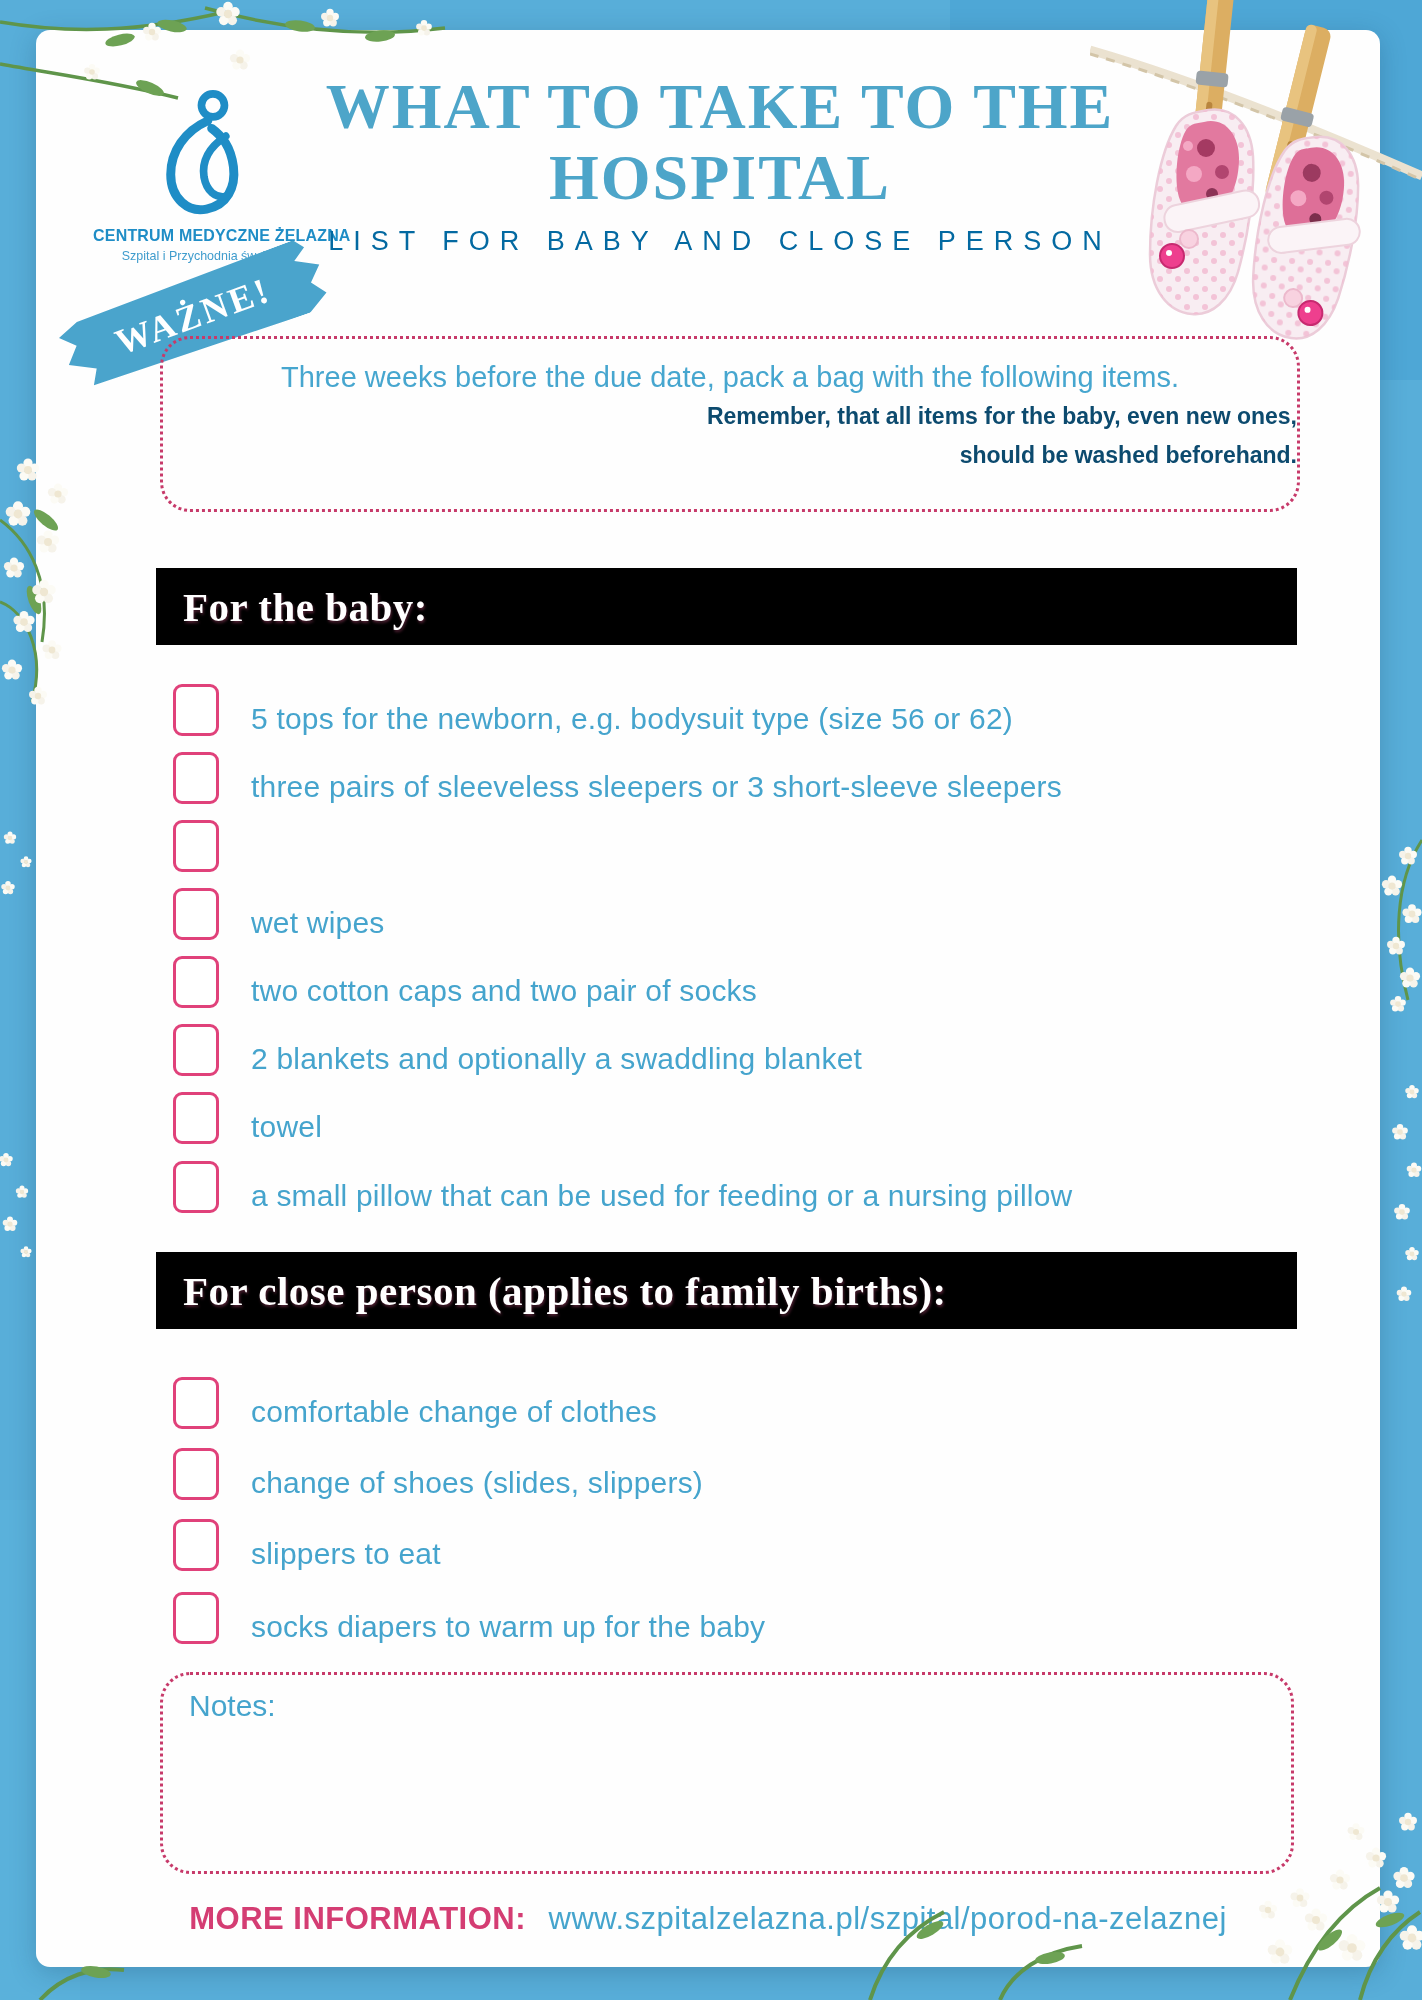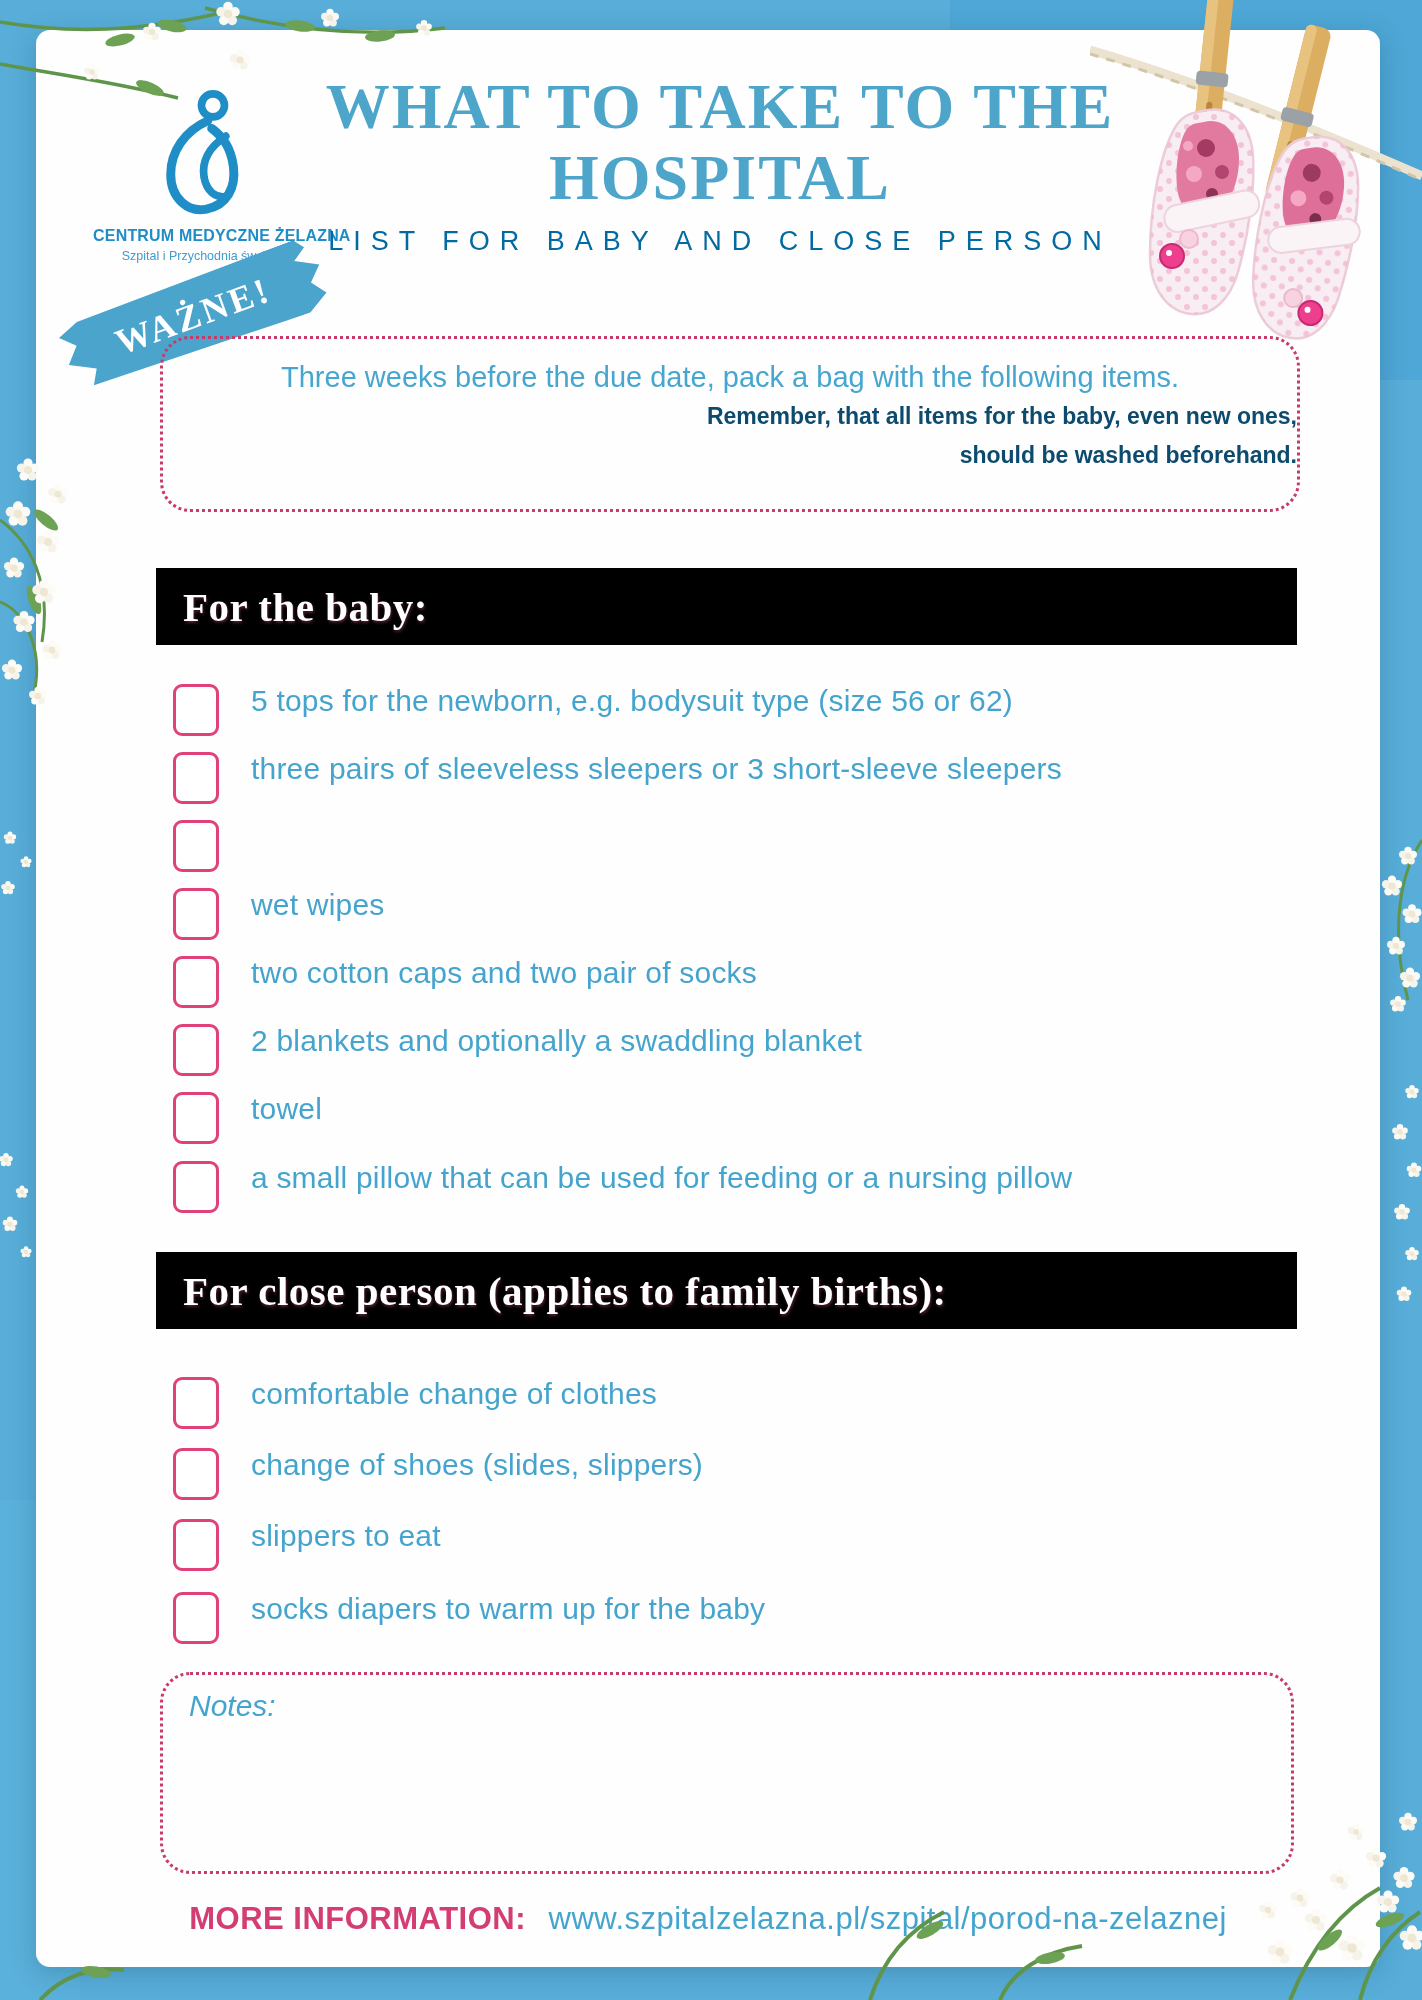--- a/index.html
+++ b/index.html
@@ -55,29 +55,29 @@
     display:flex;align-items:center;
   }
   .banner.b1{top:568px;}
   .banner.b2{top:1252px;}
   .banner span{
     padding-left:27px;font-family:"Liberation Serif", serif;font-weight:bold;
     font-size:41px;color:#fff;letter-spacing:.5px;
     text-shadow:1px 2px 3px rgba(150,60,95,.55);
   }
   
-  .row{position:absolute;left:173px;height:52px;display:flex;align-items:flex-start;gap:32px;}
+  .row{position:absolute;left:173px;height:52px;display:flex;align-items:flex-end;gap:32px;}
   .cbx{width:40px;height:46px;border:3px solid #e0417a;border-radius:9px;background:#fff;flex:0 0 auto;}
   .row .lbl{font-size:30px;color:#45a4cd;letter-spacing:.2px;white-space:nowrap;}
   
   .notes{
     position:absolute;left:160px;top:1672px;width:1134px;height:202px;
     border:3px dotted #c73a6a;border-radius:30px;box-sizing:border-box;
   }
-  .notes .nlabel{position:absolute;left:26px;top:14px;font-size:30px;color:#45a4cd;font-style:italic;}
+  .notes .nlabel{position:absolute;left:26px;top:14px;font-size:30px;color:#45a4cd;}
   
   .footer{position:absolute;left:36px;top:1901px;width:1344px;text-align:center;white-space:nowrap;}
   .footer .fl{font-size:31px;font-weight:bold;color:#d43d73;letter-spacing:.5px;}
   .footer .fu{font-size:31px;color:#45a4cd;margin-left:18px;letter-spacing:.5px;}
   .shoes-scene{position:absolute;left:1090px;top:0;pointer-events:none;}
   .fg-flowers{position:absolute;inset:0;pointer-events:none;}
 </style>
 </head>
 <body>
 

